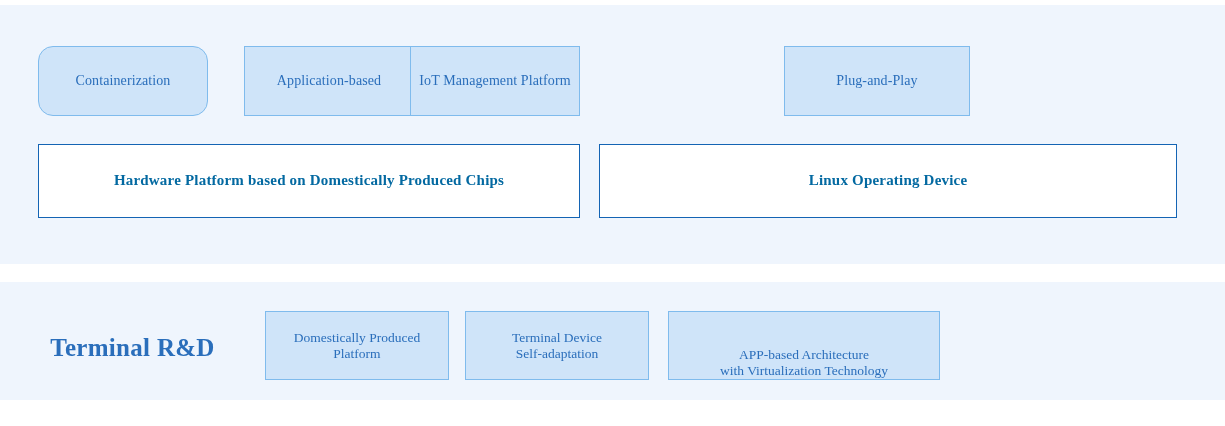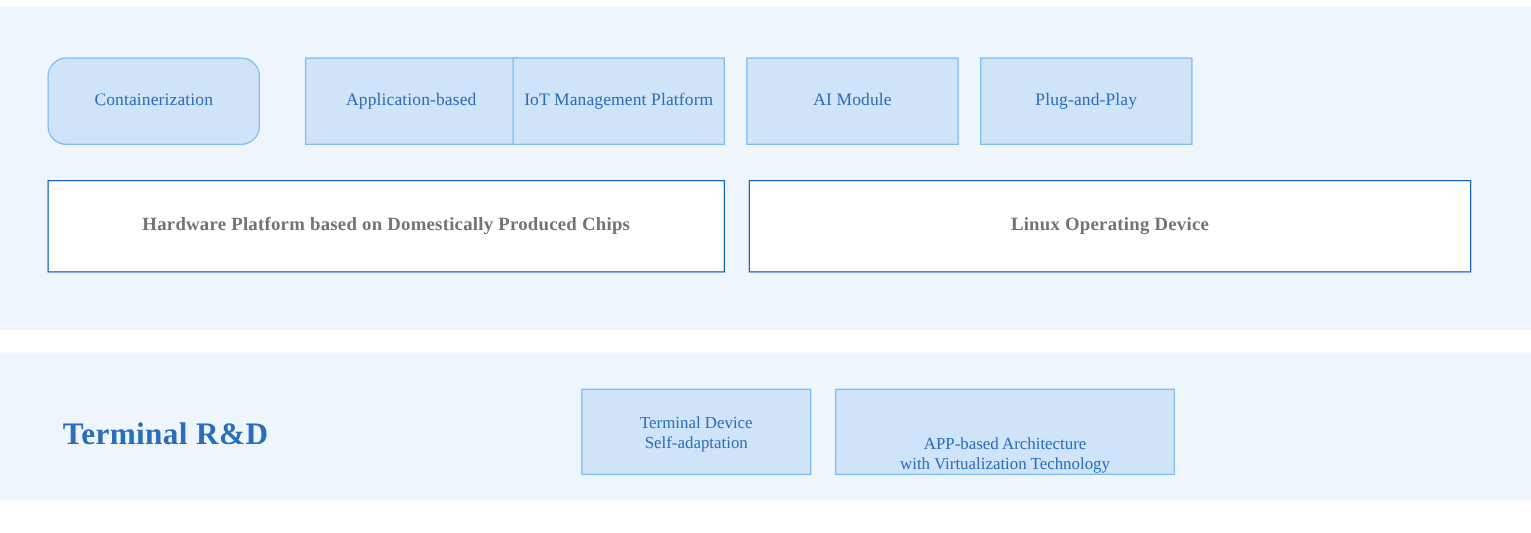--- a/index.html
+++ b/index.html
@@ -61,21 +61,21 @@
     font-size: 14px;
     letter-spacing: 0.1px;
   }
 
   
   .bar {
     background: #ffffff;
     border: 1.5px solid #1464b4;
     font-size: 15px;
     font-weight: bold;
-    color: #737373;
+    color: #0369a1;
     letter-spacing: 0.2px;
   }
 
   
   .tile-rd {
     background: #cfe4f9;
     border: 1px solid #7fbbed;
     font-size: 13.5px;
   }
 
@@ -114,43 +114,44 @@
   </div>
 
   <div class="node tile" style="left:224px; top:46px; width:170px; height:70px;margin-left:20px;">
     <span>Application-based</span>
   </div>
 
   <div class="node tile" style="left:410px; top:46px; width:170px; height:70px;">
     <span>IoT Management Platform</span>
   </div>
 
-  <div class="node tile" style="left:597px; top:46px; width:170px; height:70px;">
-    <span>AI Module</span>
-  </div>
 
-  <div class="node tile" style="left:784px; top:46px; width:170px; height:70px;">
+  <div class="node tile" style="left:784px; top:46px; width:186px; height:70px;">
     <span>Plug-and-Play</span>
   </div>
 
 
   <div class="node bar" style="left:38px; top:144px; width:542px; height:74px;">
     <span>Hardware Platform based on Domestically Produced Chips</span>
   </div>
 
   <div class="node bar" style="left:599px; top:144px; width:578px; height:74px;">
     <span>Linux Operating Device</span>
   </div>
 
   <div class="panel" id="panel-terminal-rd"></div>
 
   <div id="section-label-terminal-rd">
     <span>Terminal R&amp;D</span>
   </div>
 
+  <div class="node tile-rd" style="left:265px; top:311px; width:184px; height:69px;">
+    <span>Domestically Produced
+Platform</span>
+  </div>
 
   <div class="node tile-rd" style="left:465px; top:311px; width:184px; height:69px;">
     <span>Terminal Device
 Self-adaptation</span>
   </div>
 
   <div class="node tile-rd" style="left:668px; top:311px; width:272px; height:69px;align-items:flex-end;">
     <span>APP-based Architecture
 with Virtualization Technology</span>
   </div>

